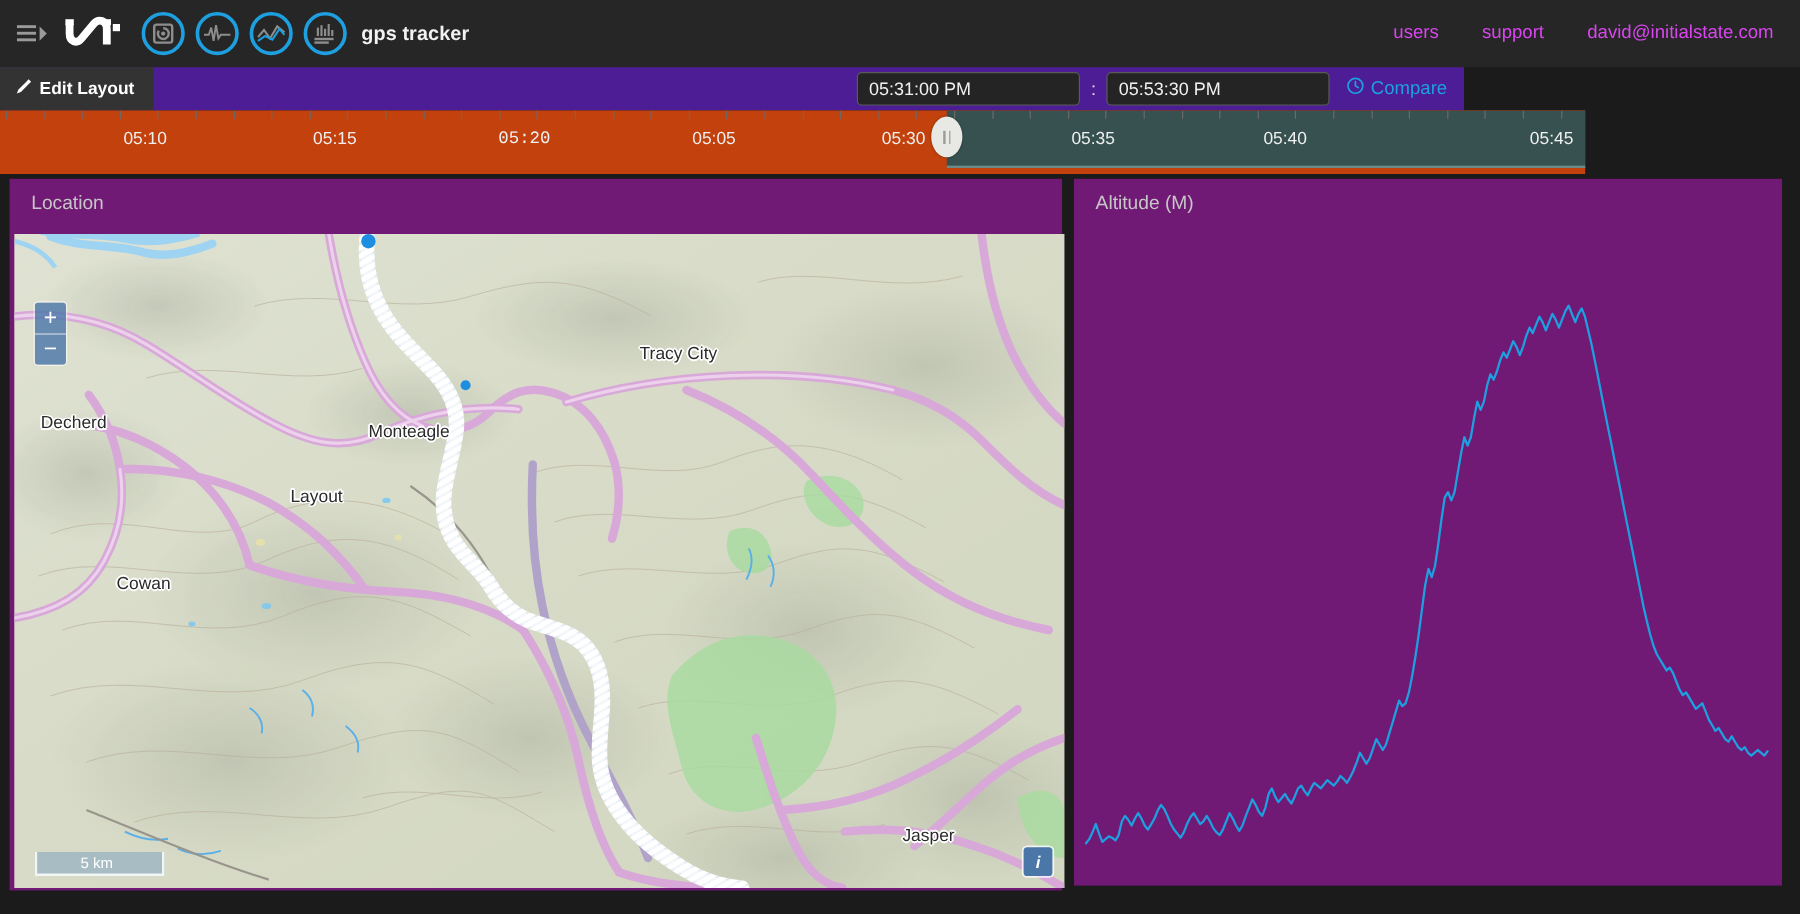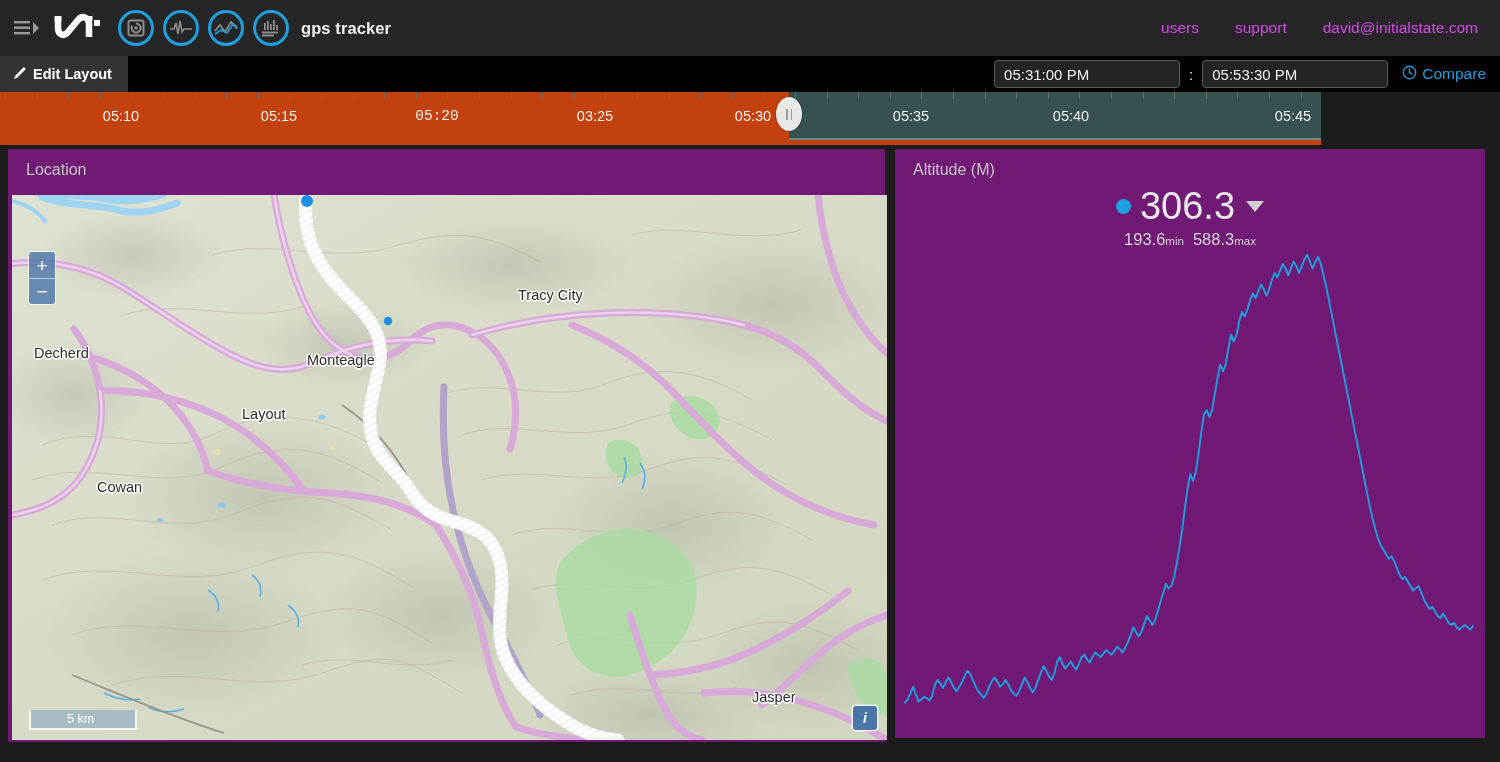--- a/index.html
+++ b/index.html
@@ -38,22 +38,22 @@
     margin-left: auto; margin-right: 22px;
     display: flex; align-items: center; gap: 36px;
   }
   .nav-right a {
     color: #d946ef; font-size: 15.5px; text-decoration: none; cursor: pointer;
     font-weight: 400;
   }
 
   
   .toolbar {
-    position: absolute; left: 0; top: 56px; width: 1500px; height: 36px;
-    background: #000000;
+    position: absolute; left: 0; top: 56px; width: 1220px; height: 36px;
+    background: #4c1d95;
   }
   .edit-layout {
     position: absolute; left: 0; top: 0; height: 36px;
     background: #333; color: #fff;
     display: flex; align-items: center; gap: 6px;
     padding: 0 16px 0 13px; font-size: 14.5px; font-weight: 700;
     cursor: pointer;
   }
   .time-controls {
     position: absolute; right: 14px; top: 0; height: 36px;
@@ -306,21 +306,21 @@
           <div class="tl-tick minor" style="left: 1364px;"></div>
           <div class="tl-tick minor" style="left: 1395px;"></div>
           <div class="tl-tick minor" style="left: 1427px;"></div>
           <div class="tl-tick minor" style="left: 1459px;"></div>
           <div class="tl-tick minor" style="left: 1490px;"></div>
         </div>
       <div id="tl-labels">
           <div class="tl-label" style="left: 121px;">05:10</div>
           <div class="tl-label" style="left: 279px;">05:15</div>
           <div class="tl-label" style="left: 437px; font-family: Liberation Mono, monospace;">05:20</div>
-          <div class="tl-label" style="left: 595px;">03:25</div>
+          <div class="tl-label" style="left: 595px;">05:05</div>
           <div class="tl-label" style="left: 753px;">05:30</div>
           <div class="tl-label" style="left: 911px; text-align: center;">05:35</div>
           <div class="tl-label" style="left: 1071px;">05:40</div>
           <div class="tl-label" style="left: 1293px;">05:45</div>
           <div class="tl-label" style="left: 1387px;">05:50</div>
         </div>
       <div class="tl-handle" id="handle-left" style="left: 776px;">
           <i></i>
           <i></i>
         </div>
@@ -479,49 +479,38 @@
         <g fill="#e8e2a8" opacity=".85">
           <ellipse cx="205" cy="257" rx="4" ry="3"></ellipse>
           <ellipse cx="320" cy="253" rx="3" ry="2.4"></ellipse>
         </g>
       </svg>
 
       <div id="map-labels">
           <div class="map-label" style="left: 22px; top: 150px;">Decherd</div>
           <div class="map-label" style="left: 295px; top: 157px;">Monteagle</div>
           <div class="map-label" style="left: 230px; top: 211px;">Layout</div>
-          <div class="map-label" style="left: 506px; top: 92px;">Tracy City</div>
+          <div class="map-label" style="left: 521px; top: 92px;">Tracy City</div>
           <div class="map-label" style="left: 85px; top: 284px;">Cowan</div>
           <div class="map-label" style="left: 740px; top: 494px;">Jasper</div>
         </div>
 
       <div class="zoom-ctrl">
         <div class="zoom-btn">+</div>
         <div class="zoom-btn">−</div>
       </div>
 
       <div class="scale-bar">5 km</div>
 
       <div class="info-btn">i</div>
     </div>
   </div>
 
   <div class="panel" id="altitude-panel">
     <div class="panel-title">Altitude (M)</div>
 
-    <div class="alt-readout">
-      <div class="alt-main">
-        <span class="alt-dot"></span>
-        <span class="alt-value">306.3</span>
-        <span class="alt-caret"></span>
-      </div>
-      <div class="alt-minmax">
-        <span><span>193.6</span><sub>min</sub></span>
-        <span><span>588.3</span><sub>max</sub></span>
-      </div>
-    </div>
 
     <svg class="alt-chart" id="alt-chart" viewBox="0 0 590 500" preserveAspectRatio="none">
       <polyline id="alt-line" fill="none" stroke-width="1.9" stroke-linejoin="round" stroke-linecap="round" points="10.0,467.7 12.7,464.3 15.4,458.6 18.2,451.7 20.9,459.7 23.6,466.6 26.3,464.3 29.0,462.0 31.7,463.1 34.5,465.4 37.2,460.9 39.9,449.4 42.6,444.9 45.3,448.3 48.0,452.9 50.8,447.1 53.5,442.6 56.2,447.1 58.9,452.9 61.6,456.3 64.4,451.7 67.1,447.1 69.8,440.3 72.5,435.7 75.2,439.1 77.9,444.9 80.7,451.7 83.4,456.3 86.1,459.7 88.8,463.1 91.5,458.6 94.2,451.7 97.0,446.0 99.7,442.6 102.4,447.1 105.1,451.7 107.8,449.4 110.6,444.9 113.3,449.4 116.0,455.1 118.7,458.6 121.4,460.9 124.1,456.3 126.9,449.4 129.6,442.6 132.3,447.1 135.0,452.9 137.7,457.4 140.4,452.9 143.2,444.9 145.9,438.0 148.6,431.1 151.3,435.7 154.0,441.4 156.8,444.9 159.5,438.0 162.2,426.6 164.9,422.0 167.6,428.9 170.3,433.4 173.1,430.0 175.8,426.6 178.5,431.1 181.2,434.6 183.9,428.9 186.7,422.0 189.4,419.7 192.1,424.3 194.8,427.7 197.5,422.0 200.2,417.4 203.0,419.7 205.7,422.0 208.4,418.6 211.1,415.1 213.8,417.4 216.5,419.7 219.3,416.3 222.0,411.7 224.7,414.0 227.4,417.4 230.1,412.9 232.9,407.1 235.6,400.3 238.3,392.3 241.0,396.9 243.7,401.4 246.4,396.9 249.2,388.9 251.9,380.9 254.6,385.4 257.3,390.0 260.0,385.4 262.7,376.3 265.5,367.1 268.2,358.0 270.9,348.9 273.6,353.4 276.3,351.1 279.1,342.0 281.8,328.3 284.5,312.3 287.2,294.0 289.9,273.4 292.6,252.9 295.4,239.1 298.1,246.0 300.8,236.9 303.5,218.6 306.2,198.0 308.9,179.7 311.7,175.1 314.4,182.0 317.1,175.1 319.8,159.1 322.5,143.1 325.3,129.4 328.0,136.3 330.7,129.4 333.4,113.4 336.1,99.7 338.8,106.6 341.6,99.7 344.3,86.0 347.0,76.9 349.7,81.4 352.4,74.6 355.1,65.4 357.9,58.6 360.6,63.1 363.3,56.3 366.0,49.4 368.7,54.0 371.5,60.9 374.2,54.0 376.9,44.9 379.6,38.0 382.3,42.6 385.0,35.7 387.8,28.9 390.5,33.4 393.2,40.3 395.9,33.4 398.6,26.6 401.3,31.1 404.1,38.0 406.8,31.1 409.5,24.3 412.2,19.7 414.9,26.6 417.7,33.4 420.4,26.6 423.1,22.0 425.8,28.9 428.5,40.3 431.2,51.7 434.0,65.4 436.7,79.1 439.4,92.9 442.1,106.6 444.8,120.3 447.6,134.0 450.3,147.7 453.0,161.4 455.7,175.1 458.4,188.9 461.1,202.6 463.9,216.3 466.6,230.0 469.3,243.7 472.0,257.4 474.7,271.1 477.4,282.6 480.2,294.0 482.9,303.1 485.6,310.0 488.3,314.6 491.0,319.1 493.8,323.7 496.5,321.4 499.2,326.0 501.9,332.9 504.6,339.7 507.3,344.3 510.1,342.0 512.8,346.6 515.5,351.1 518.2,355.7 520.9,353.4 523.6,351.1 526.4,358.0 529.1,364.9 531.8,369.4 534.5,374.0 537.2,371.7 540.0,376.3 542.7,380.9 545.4,383.1 548.1,378.6 550.8,383.1 553.5,387.7 556.3,390.0 559.0,387.7 561.7,392.3 564.4,394.6 567.1,392.3 569.8,390.0 572.6,392.3 575.3,394.6 578.0,391.1" stroke="#1e9fe0"></polyline>
     </svg>
   </div>
 
 </div>
 
 </body></html>

